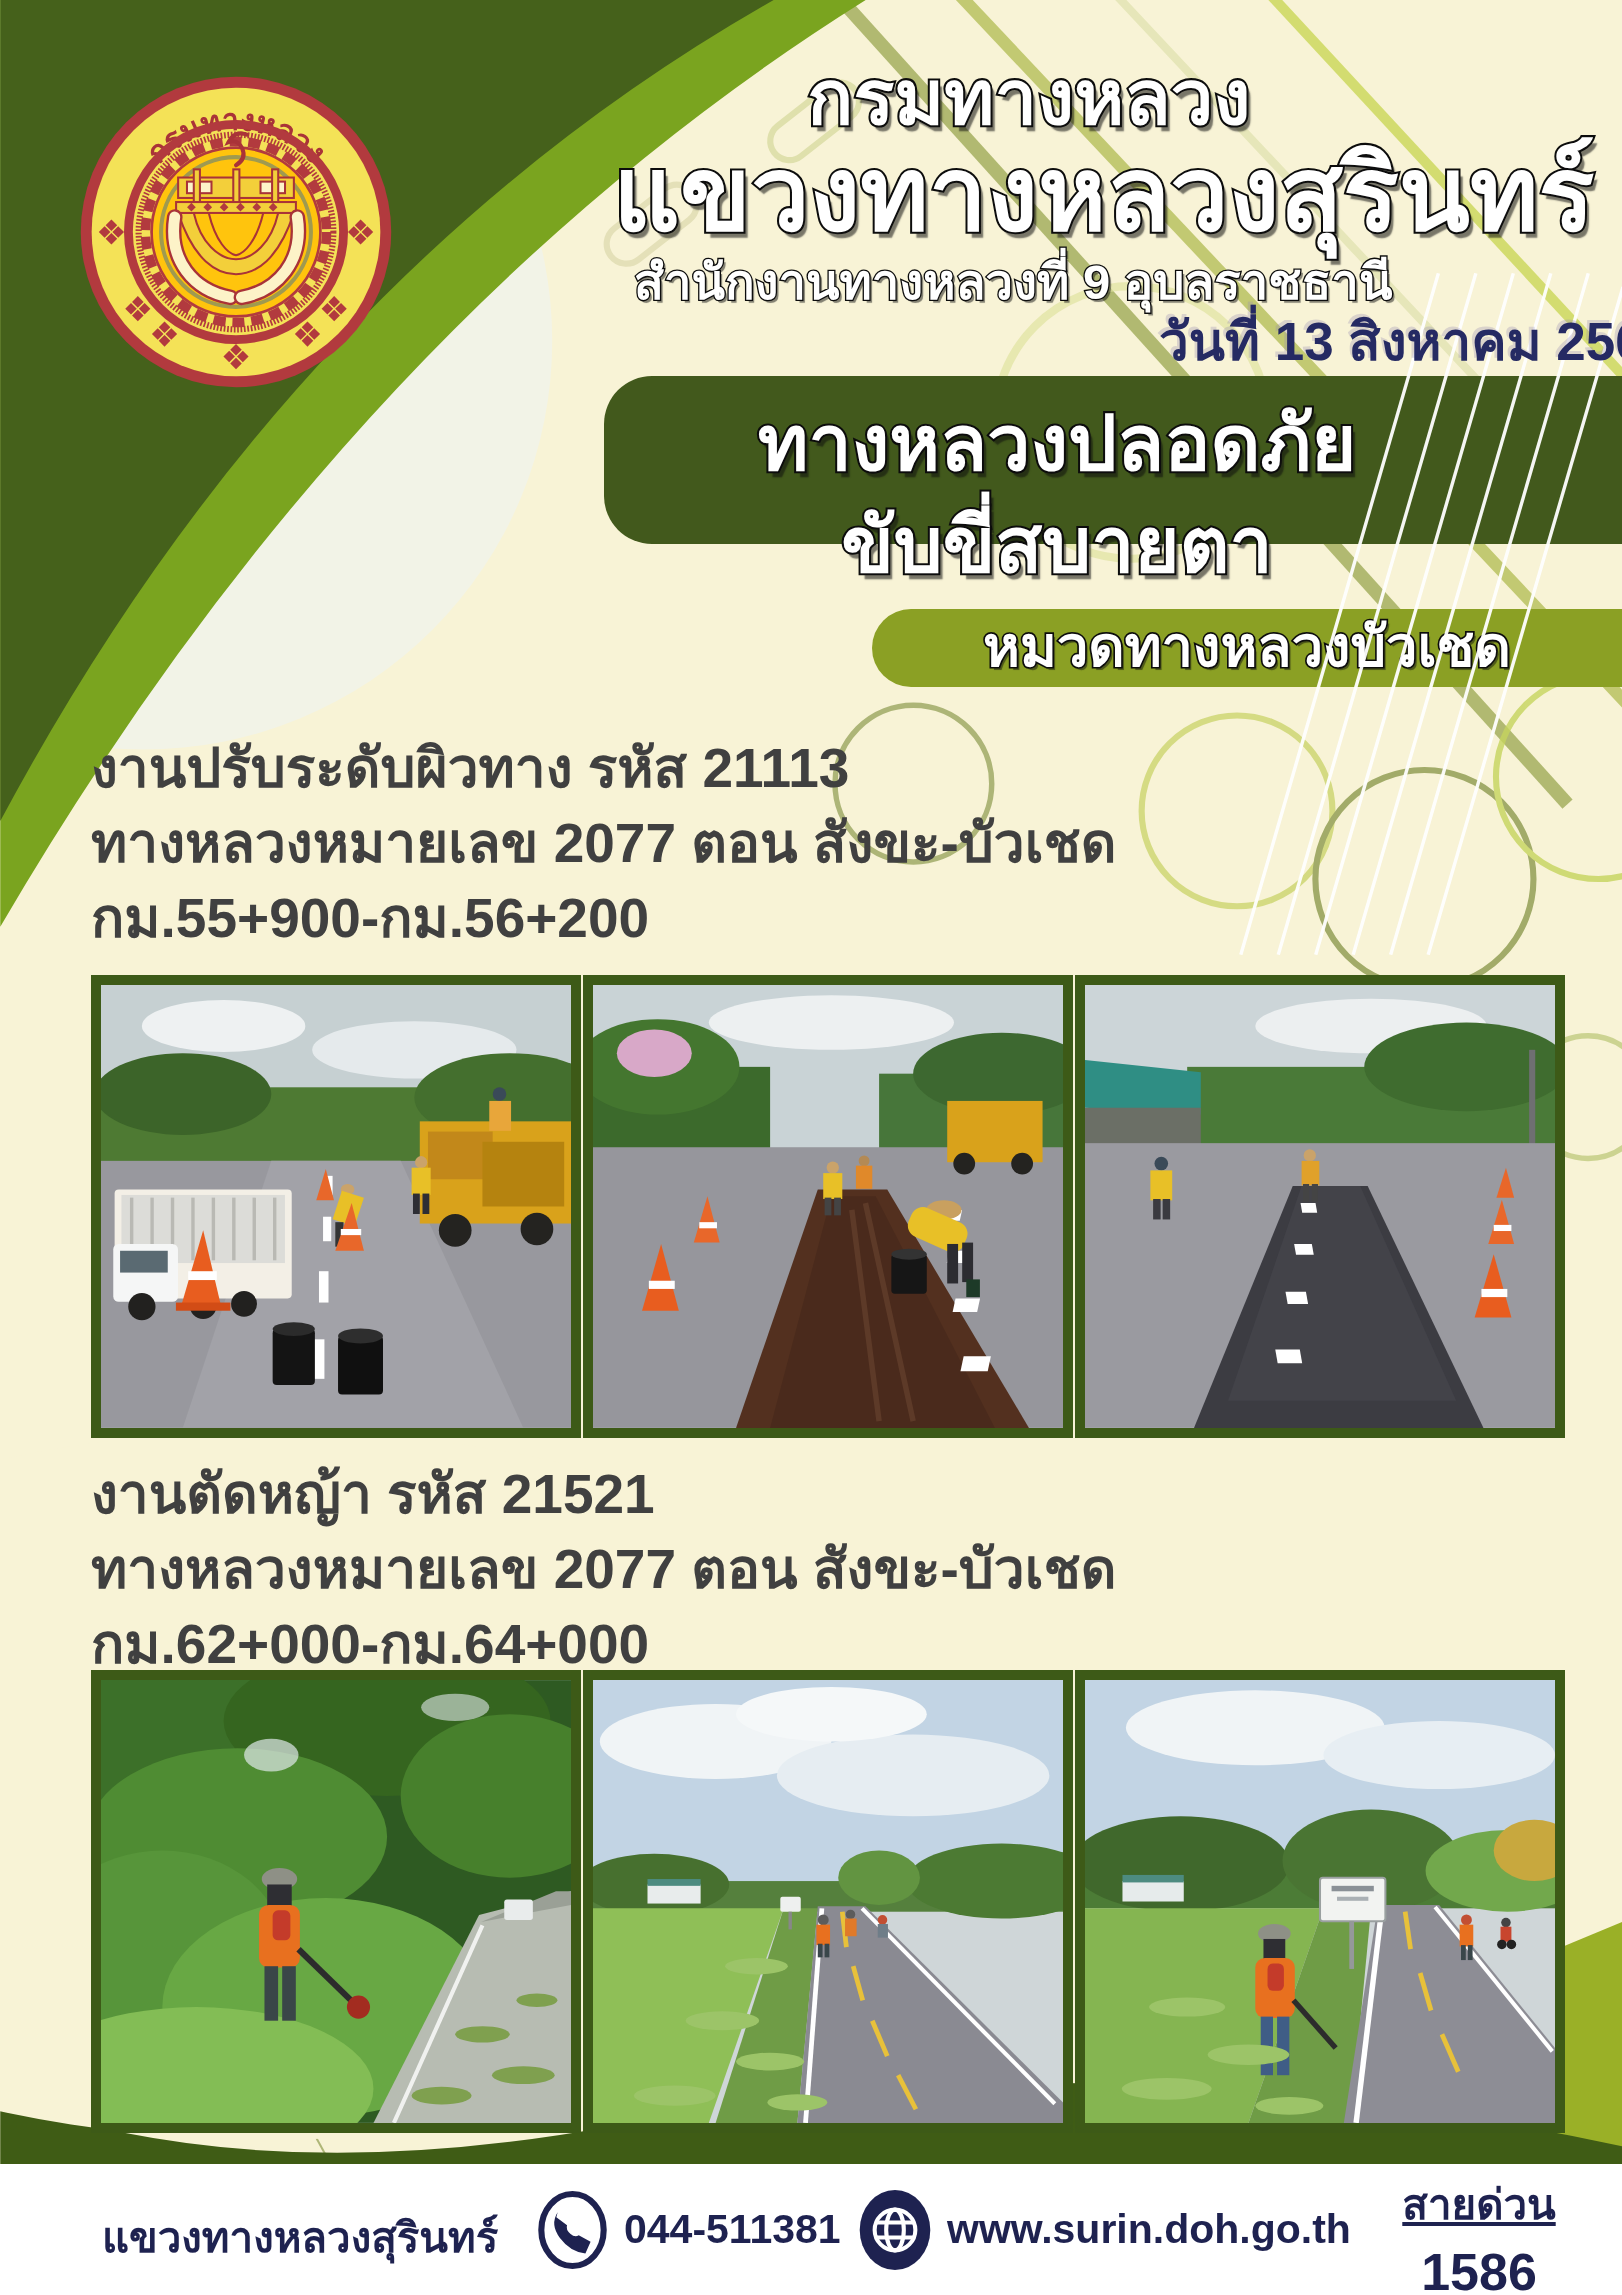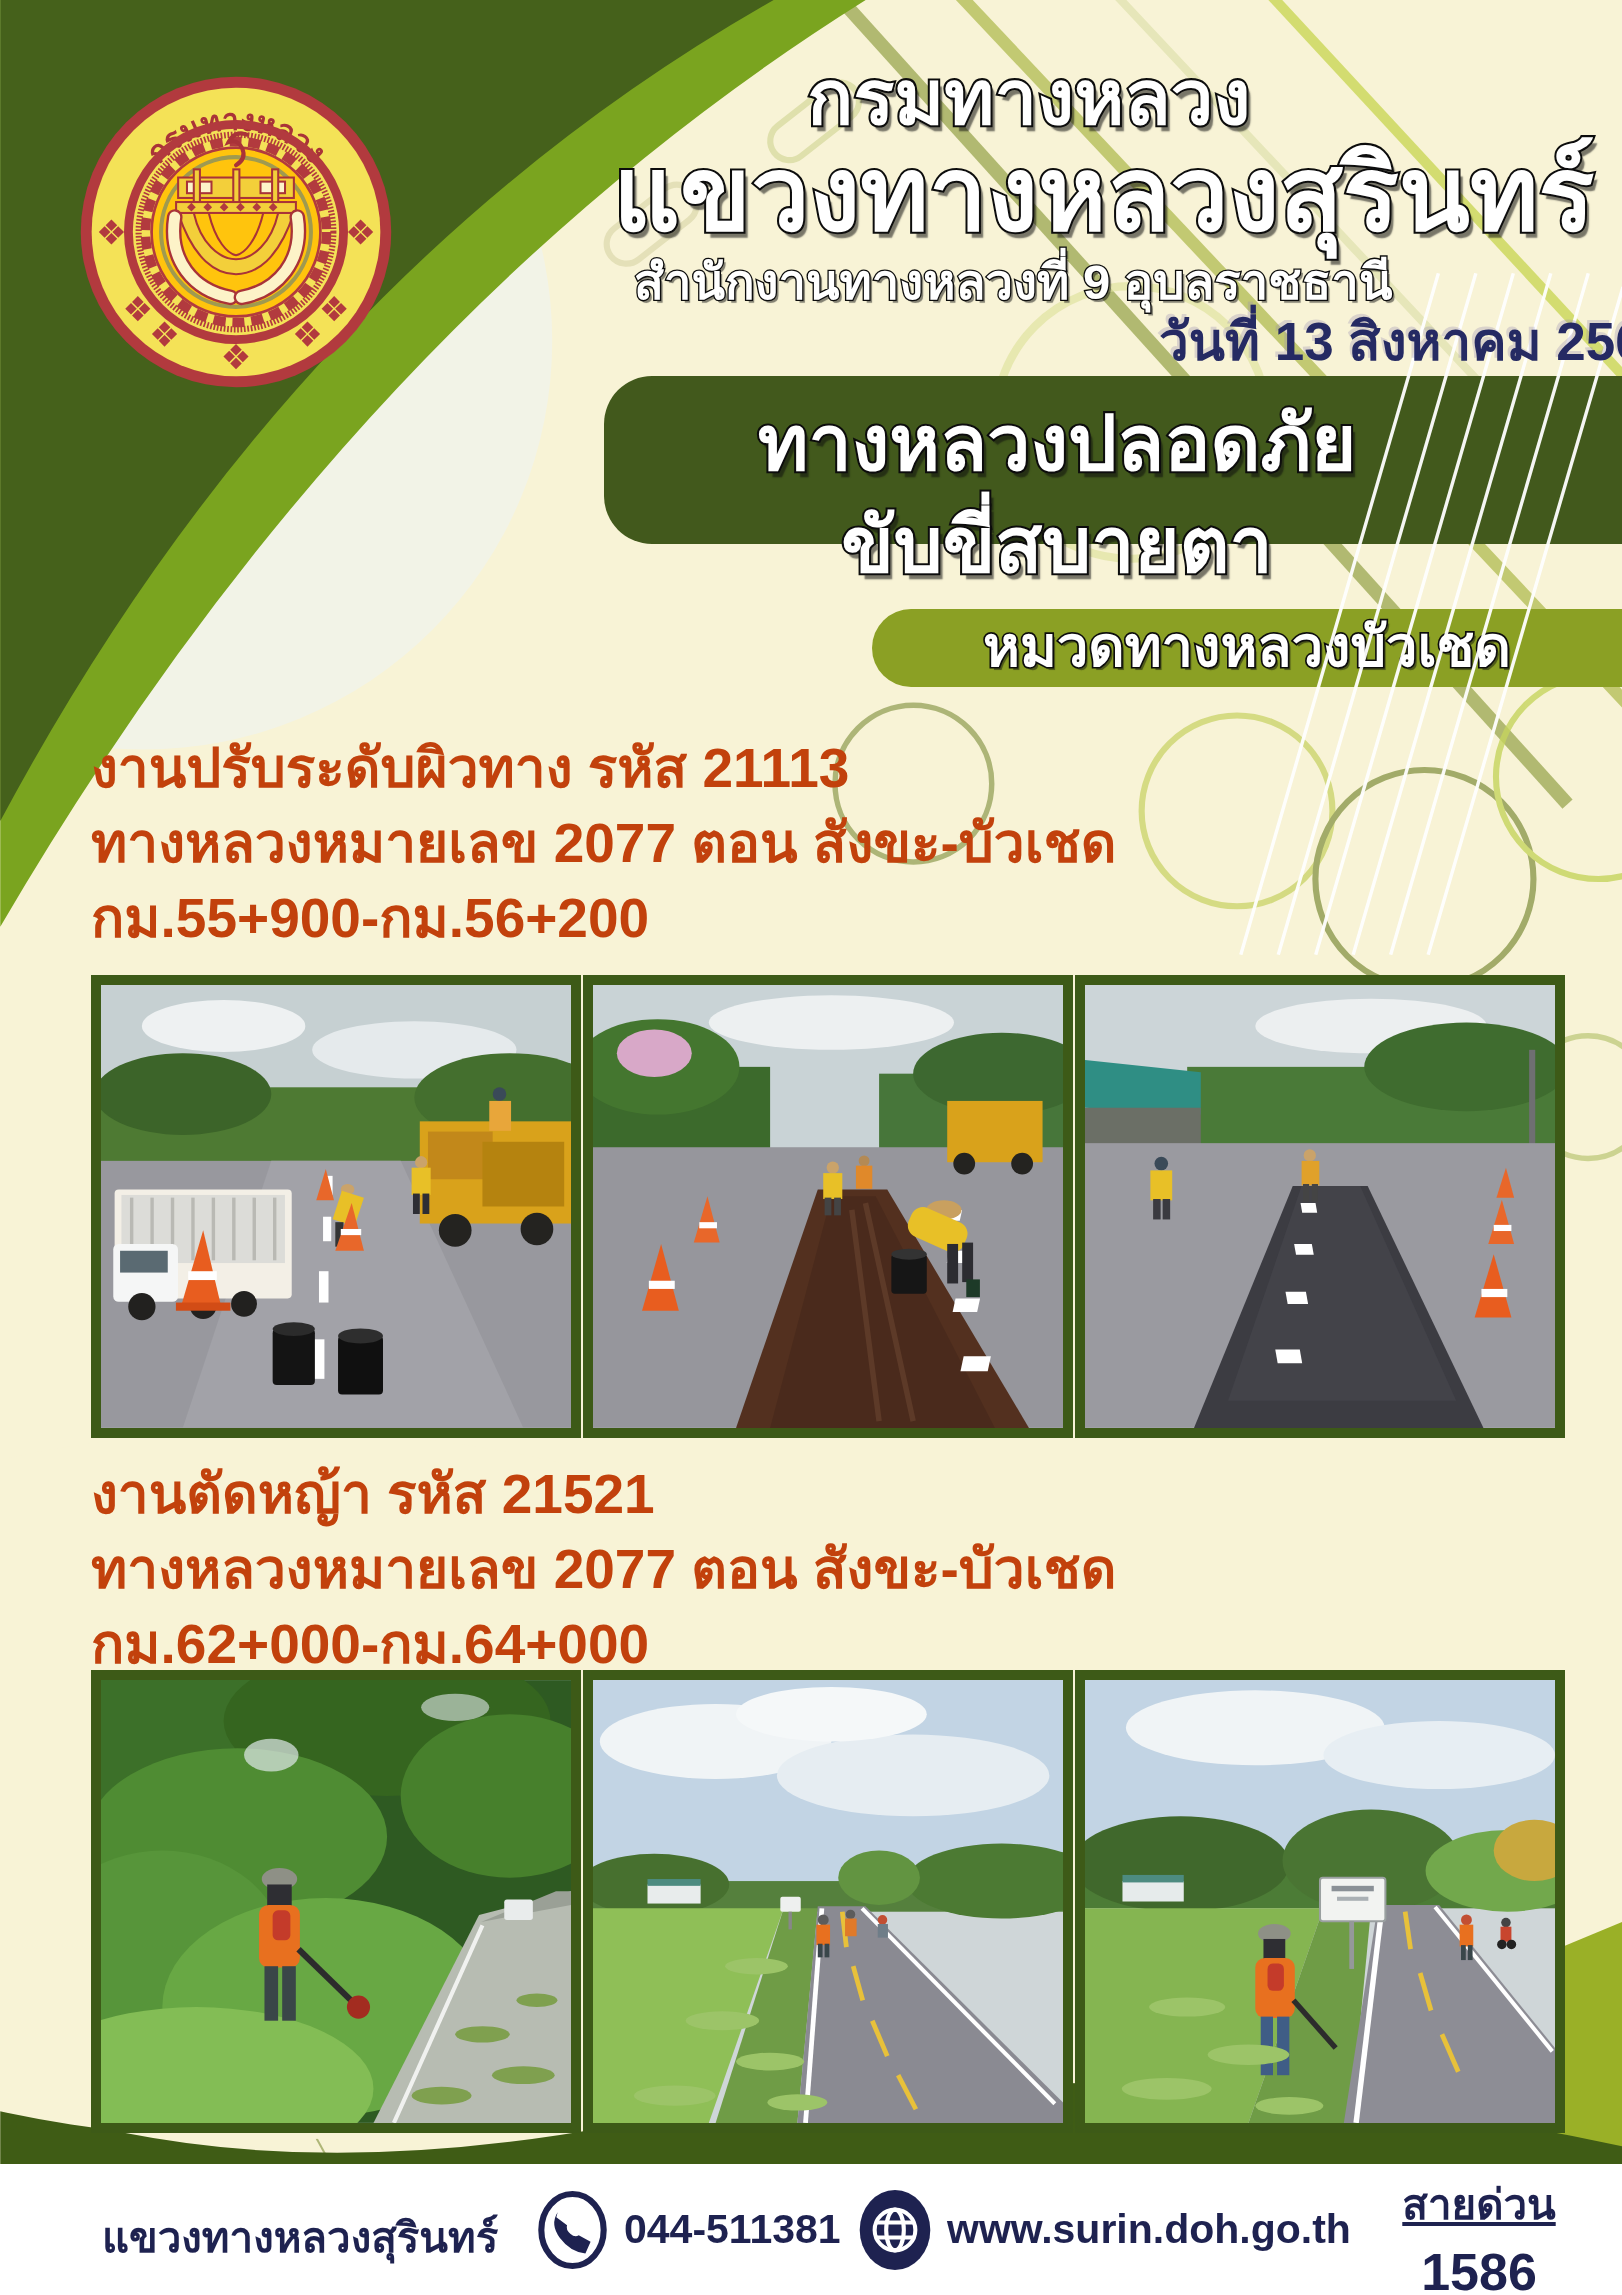--- a/index.html
+++ b/index.html
@@ -16,21 +16,21 @@
   .hdr3{font-size:49px;-webkit-text-stroke:2.7px #0c0c0c;text-shadow:2.7px 3.4px 0.7px rgba(15,15,15,.5);}
   .date{font-size:53px;font-weight:bold;color:#252a63;white-space:nowrap;
         text-shadow:-2.7px -2.7px 0 rgba(150,140,180,.30);line-height:1;}
   .banner-main{left:604px;top:376px;width:1019px;height:168px;background:#42591c;
                border-radius:48px 0 0 48px;z-index:1;}
   .banner-line{position:absolute;left:0;width:906px;text-align:center;font-size:77px;}
   .banner-unit{left:872px;top:609px;width:750px;height:78px;background:#8ba024;
                border-radius:40px 0 0 40px;z-index:1;}
   .unit-text{position:absolute;left:0;top:9.5px;width:100%;text-align:center;font-size:56px;
              -webkit-text-stroke:3.4px #0c0c0c;text-shadow:2.7px 3.4px 0.7px rgba(15,15,15,.5);}
-  .sec{z-index:3;color:#c2410c;font-weight:600;font-size:55px;line-height:1.36;white-space:pre-line;}
+  .sec{z-index:3;color:#404040;font-weight:600;font-size:55px;line-height:1.36;white-space:pre-line;}
   .photo{position:absolute;width:470px;height:443px;border:10.2px solid #3d5a17;
          box-sizing:content-box;background:#cfd6d8;z-index:3;}
   .photo svg{width:100%;height:100%;}
   .footer{left:0;top:2164px;width:1623px;height:132px;background:#ffffff;z-index:4;}
   .f-text{position:absolute;color:#1e2250;font-weight:bold;white-space:nowrap;}
   .hotline{position:absolute;left:1377px;top:6.8px;width:204px;text-align:center;color:#1e2250;font-weight:bold;}
   .lines-overlay{z-index:2;pointer-events:none;}
   .logo{left:76px;top:72px;width:320px;height:320px;z-index:5;}
 </style>
 </head>

